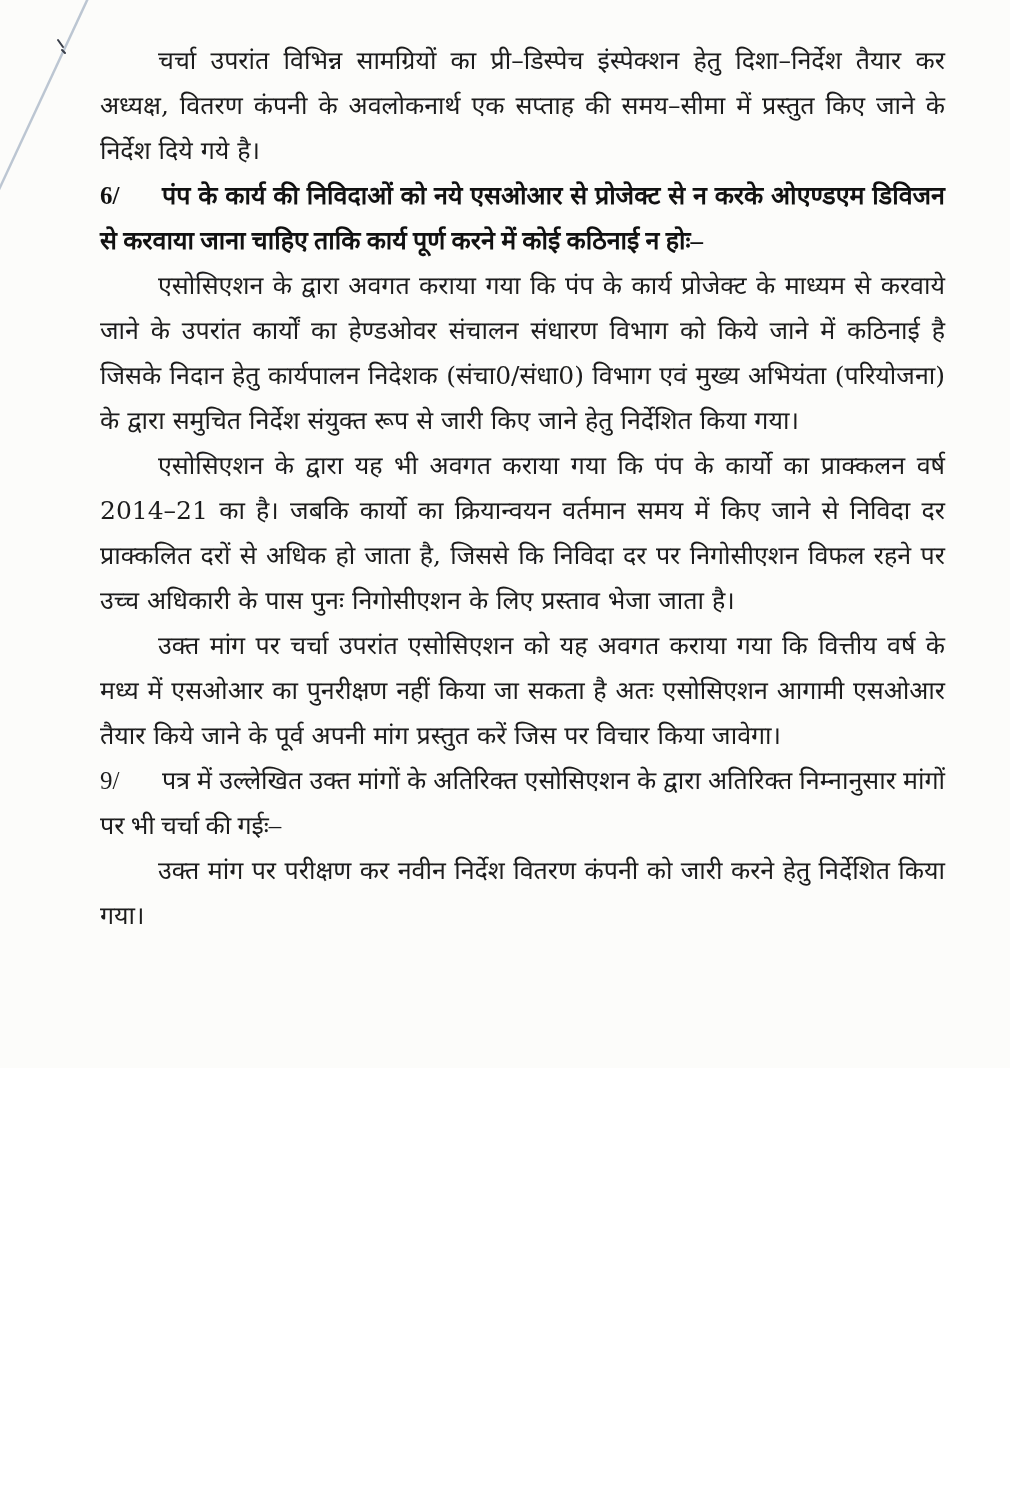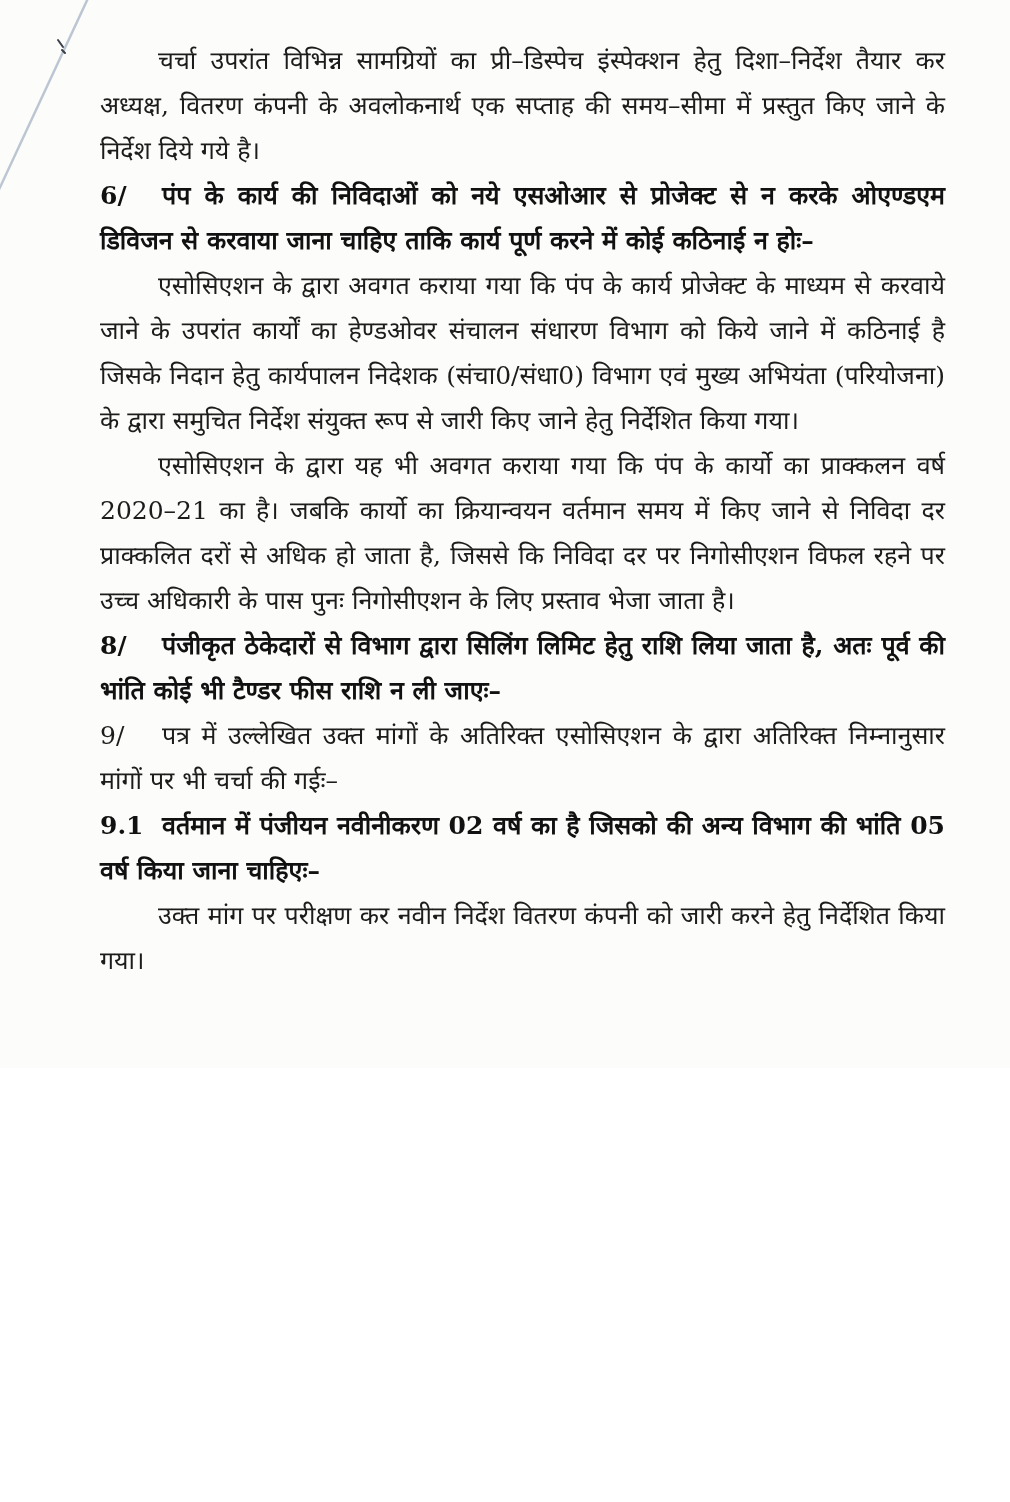--- a/index.html
+++ b/index.html
@@ -15,21 +15,21 @@
   .content {
     position:absolute;
     left:100px;
     top:38px;
     width:845px;
     font-size:25px;
     line-height:45px;
     text-align:justify;
   }
   .para { margin:0; text-indent:58px; }
-  .item { margin:0; text-indent:0; }
+  .item { margin:0; text-indent:0;font-family:Liberation Serif, serif; }
   .item .num { display:inline-block; width:62px; text-indent:0; }
   .bold { font-weight:700; color:#111; }
   .signature-wrap {
     position:absolute;
     left:668px;
     top:1376px;
     width:160px;
     height:66px;
   }
   .scanline-wrap {
@@ -72,37 +72,32 @@
   <div class="content">
 
     <p class="para">चर्चा उपरांत विभिन्न सामग्रियों का प्री–डिस्पेच इंस्पेक्शन हेतु दिशा–निर्देश तैयार कर अध्यक्ष, वितरण कंपनी के अवलोकनार्थ एक सप्ताह की समय–सीमा में प्रस्तुत किए जाने के निर्देश दिये गये है।</p>
 
     <p class="item bold">
       <span class="num">6/</span><span>पंप के कार्य की निविदाओं को नये एसओआर से प्रोजेक्ट से न करके ओएण्डएम डिविजन से करवाया जाना चाहिए ताकि कार्य पूर्ण करने में कोई कठिनाई न होः–</span>
     </p>
 
     <p class="para">एसोसिएशन के द्वारा अवगत कराया गया कि पंप के कार्य प्रोजेक्ट के माध्यम से करवाये जाने के उपरांत कार्यों का हेण्डओवर संचालन संधारण विभाग को किये जाने में कठिनाई है जिसके निदान हेतु कार्यपालन निदेशक (संचा0/संधा0) विभाग एवं मुख्य अभियंता (परियोजना) के द्वारा समुचित निर्देश संयुक्त रूप से जारी किए जाने हेतु निर्देशित किया गया।</p>
 
-    <p class="para">एसोसिएशन के द्वारा यह भी अवगत कराया गया कि पंप के कार्यो का प्राक्कलन वर्ष 2020–21 का है। जबकि कार्यो का क्रियान्वयन वर्तमान समय में किए जाने से निविदा दर प्राक्कलित दरों से अधिक हो जाता है, जिससे कि निविदा दर पर निगोसीएशन विफल रहने पर उच्च अधिकारी के पास पुनः निगोसीएशन के लिए प्रस्ताव भेजा जाता है।</p>
+    <p class="para">एसोसिएशन के द्वारा यह भी अवगत कराया गया कि पंप के कार्यो का प्राक्कलन वर्ष 2014–21 का है। जबकि कार्यो का क्रियान्वयन वर्तमान समय में किए जाने से निविदा दर प्राक्कलित दरों से अधिक हो जाता है, जिससे कि निविदा दर पर निगोसीएशन विफल रहने पर उच्च अधिकारी के पास पुनः निगोसीएशन के लिए प्रस्ताव भेजा जाता है।</p>
 
 
 
+    <p class="para">उक्त मांग पर चर्चा उपरांत एसोसिएशन को यह अवगत कराया गया कि वित्तीय वर्ष के मध्य में एसओआर का पुनरीक्षण नहीं किया जा सकता है अतः एसोसिएशन आगामी एसओआर तैयार किये जाने के पूर्व अपनी मांग प्रस्तुत करें जिस पर विचार किया जावेगा।</p>
 
-    <p class="item bold">
-      <span class="num">8/</span><span>पंजीकृत ठेकेदारों से विभाग द्वारा सिलिंग लिमिट हेतु राशि लिया जाता है, अतः पूर्व की भांति कोई भी टैण्डर फीस राशि न ली जाएः–</span>
-    </p>
 
 
     <p class="item">
       <span class="num">9/</span><span>पत्र में उल्लेखित उक्त मांगों के अतिरिक्त एसोसिएशन के द्वारा अतिरिक्त निम्नानुसार मांगों पर भी चर्चा की गईः–</span>
     </p>
 
-    <p class="item bold">
-      <span class="num">9.1</span><span>वर्तमान में पंजीयन नवीनीकरण 02 वर्ष का है जिसको की अन्य विभाग की भांति 05 वर्ष किया जाना चाहिएः–</span>
-    </p>
 
     <p class="para">उक्त मांग पर परीक्षण कर नवीन निर्देश वितरण कंपनी को जारी करने हेतु निर्देशित किया गया।</p>
 
   </div>
 
   <div class="signature-wrap">
     <svg width="160" height="66" viewBox="0 0 160 66">
       <g fill="none" stroke="#1a1a1a" stroke-width="3.4" stroke-linecap="round" stroke-linejoin="round">
 
         <path d="M4,36 C8,26 22,16 34,14 C46,12 52,18 44,24 C34,31 16,36 8,34 C20,28 44,20 58,16"></path>

